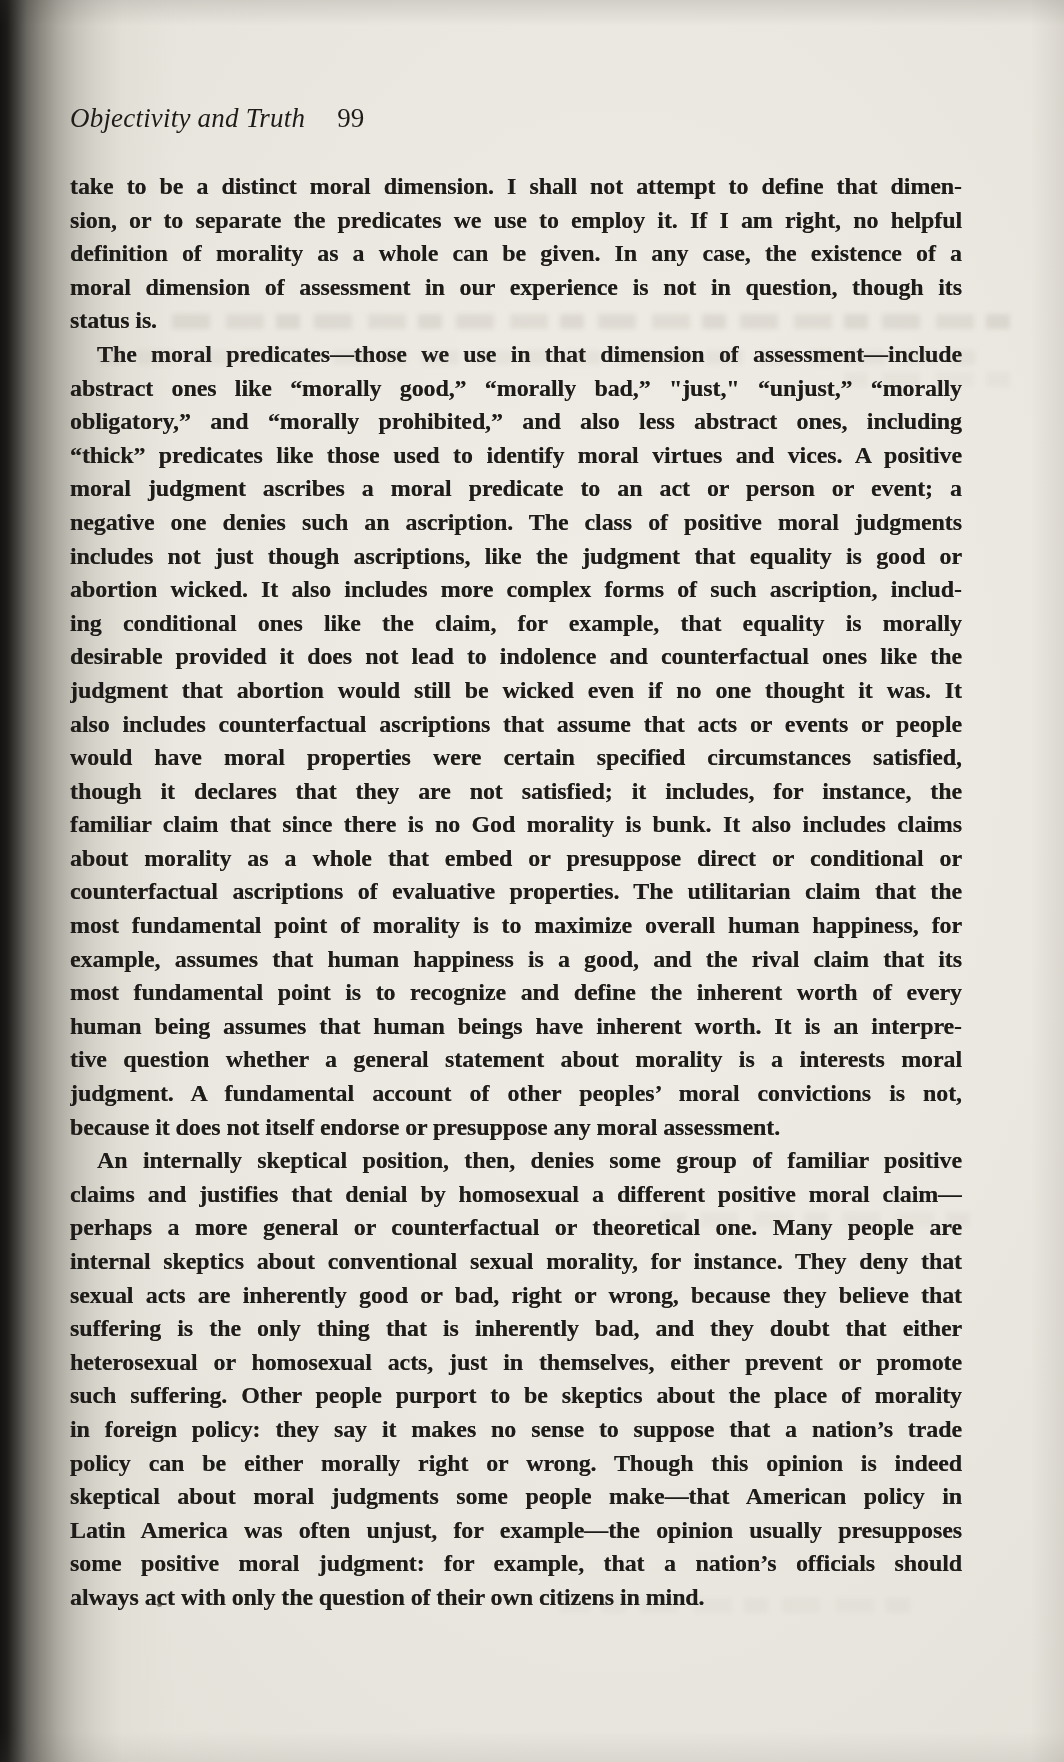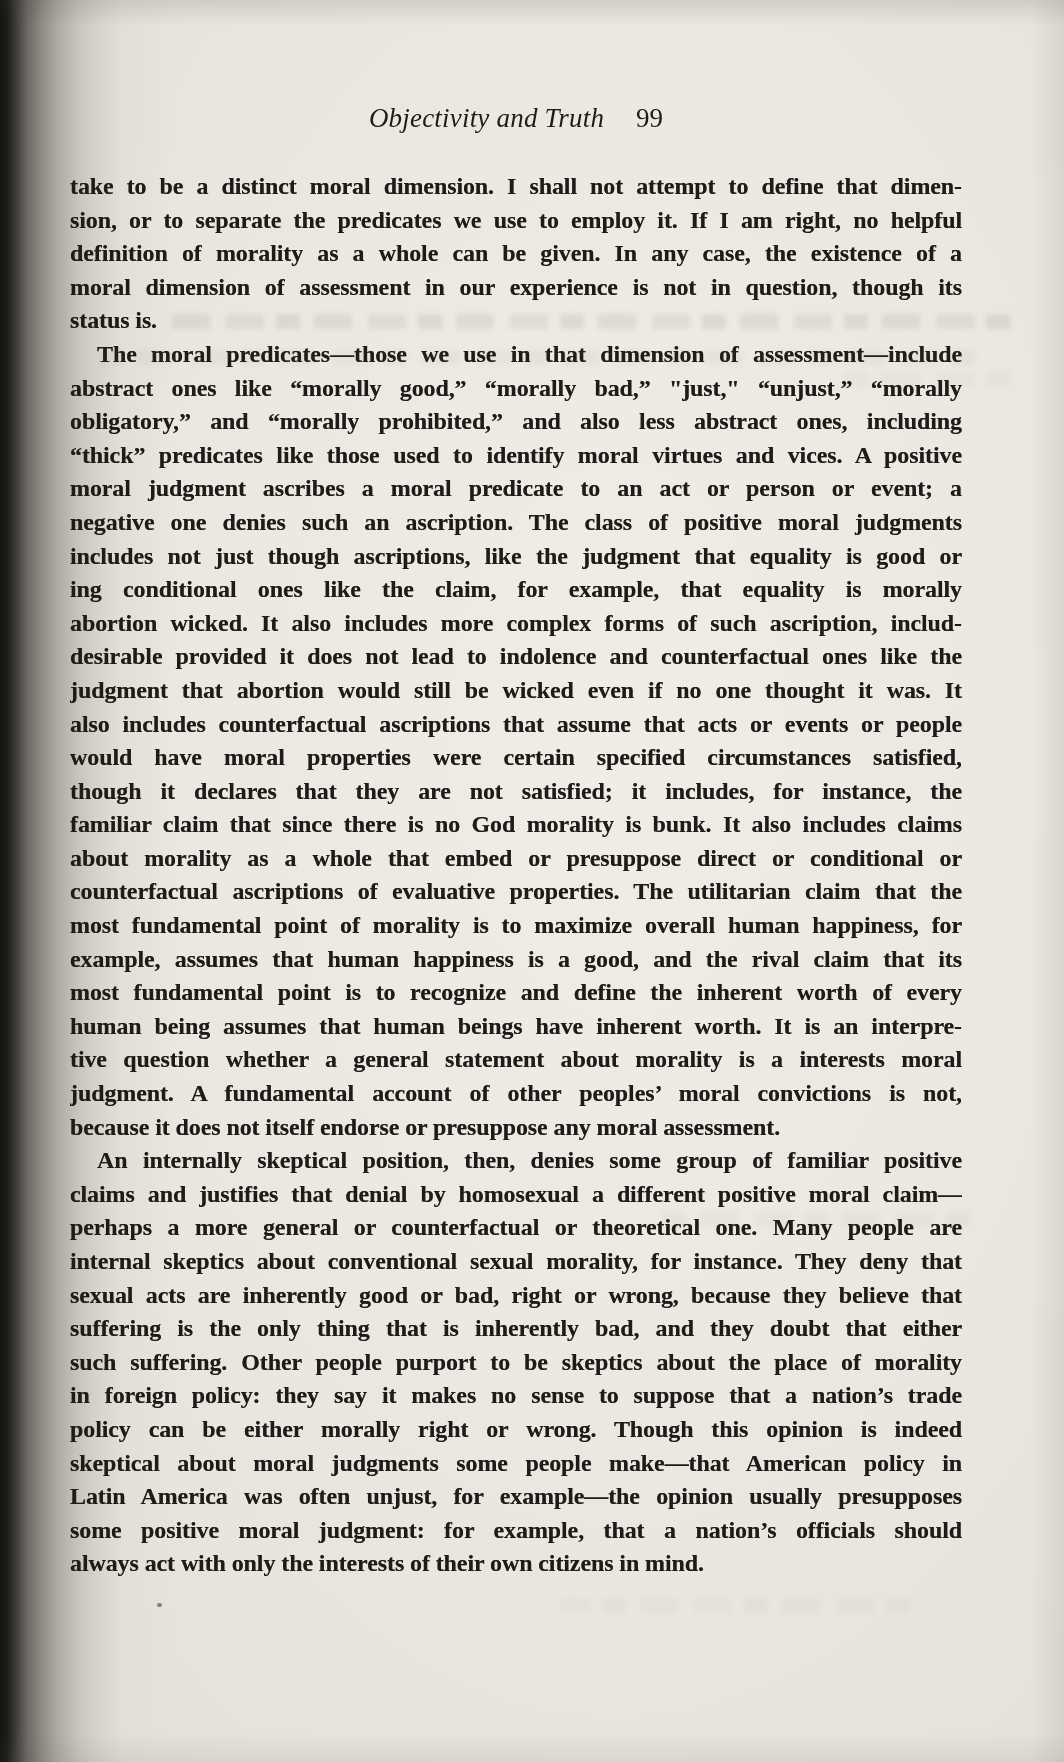--- a/index.html
+++ b/index.html
@@ -48,21 +48,21 @@
     height: 30px;
     background: linear-gradient(0deg, rgba(90,86,78,.10), rgba(90,86,78,0));
     pointer-events: none;
   }
 
   .running-head {
     position: absolute;
     left: 70px;
     top: 100px;
     width: 892px;
-    text-align: center;
+    text-align: left;
     font-size: 27px;
     line-height: 36px;
     white-space: nowrap;
   }
   .running-head .title { font-style: italic; letter-spacing: .2px; }
   .running-head .pagenum { font-style: normal; margin-left: 32px; }
 
   .body-text {
     position: absolute;
     left: 70px;
@@ -136,22 +136,22 @@
         <div class="line last">status is.</div>
       </div>
       <div class="para">
         <div class="line indent">The moral predicates—those we use in that dimension of assessment—include</div>
         <div class="line">abstract ones like “morally good,” “morally bad,” "just," “unjust,” “morally</div>
         <div class="line">obligatory,” and “morally prohibited,” and also less abstract ones, including</div>
         <div class="line">“thick” predicates like those used to identify moral virtues and vices. A positive</div>
         <div class="line">moral judgment ascribes a moral predicate to an act or person or event; a</div>
         <div class="line">negative one denies such an ascription. The class of positive moral judgments</div>
         <div class="line">includes not just though ascriptions, like the judgment that equality is good or</div>
+        <div class="line">abortion wicked. It also includes more complex forms of such ascription, includ-</div>
         <div class="line">ing conditional ones like the claim, for example, that equality is morally</div>
-        <div class="line">abortion wicked. It also includes more complex forms of such ascription, includ-</div>
         <div class="line">desirable provided it does not lead to indolence and counterfactual ones like the</div>
         <div class="line">judgment that abortion would still be wicked even if no one thought it was. It</div>
         <div class="line">also includes counterfactual ascriptions that assume that acts or events or people</div>
         <div class="line">would have moral properties were certain specified circumstances satisfied,</div>
         <div class="line">though it declares that they are not satisfied; it includes, for instance, the</div>
         <div class="line">familiar claim that since there is no God morality is bunk. It also includes claims</div>
         <div class="line">about morality as a whole that embed or presuppose direct or conditional or</div>
         <div class="line">counterfactual ascriptions of evaluative properties. The utilitarian claim that the</div>
         <div class="line">most fundamental point of morality is to maximize overall human happiness, for</div>
         <div class="line">example, assumes that human happiness is a good, and the rival claim that its</div>
@@ -161,27 +161,28 @@
         <div class="line">judgment. A fundamental account of other peoples’ moral convictions is not,</div>
         <div class="line last">because it does not itself endorse or presuppose any moral assessment.</div>
       </div>
       <div class="para">
         <div class="line indent">An internally skeptical position, then, denies some group of familiar positive</div>
         <div class="line">claims and justifies that denial by homosexual a different positive moral claim—</div>
         <div class="line">perhaps a more general or counterfactual or theoretical one. Many people are</div>
         <div class="line">internal skeptics about conventional sexual morality, for instance. They deny that</div>
         <div class="line">sexual acts are inherently good or bad, right or wrong, because they believe that</div>
         <div class="line">suffering is the only thing that is inherently bad, and they doubt that either</div>
+        <div class="line">heterosexual or homosexual acts, just in themselves, either prevent or promote</div>
         <div class="line">such suffering. Other people purport to be skeptics about the place of morality</div>
         <div class="line">in foreign policy: they say it makes no sense to suppose that a nation’s trade</div>
         <div class="line">policy can be either morally right or wrong. Though this opinion is indeed</div>
         <div class="line">skeptical about moral judgments some people make—that American policy in</div>
         <div class="line">Latin America was often unjust, for example—the opinion usually presupposes</div>
         <div class="line">some positive moral judgment: for example, that a nation’s officials should</div>
-        <div class="line last">always act with only the interests of their own citizens in mind.</div>
+        <div class="line last">always act with only the question of their own citizens in mind.</div>
       </div>
     </main>
 
   <div class="ghost g1"></div>
   <div class="ghost g2"></div>
   <div class="ghost g3"></div>
   <div class="ghost g4"></div>
   <div class="ghost g5"></div>
   <div class="speck"></div>
 </div>

